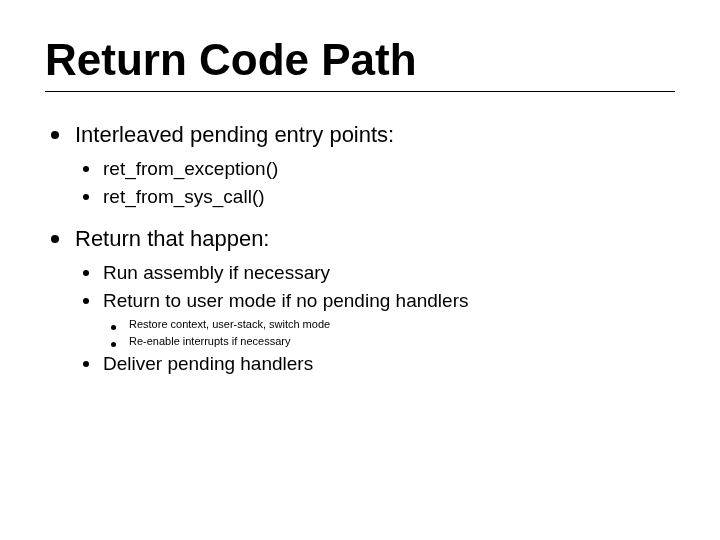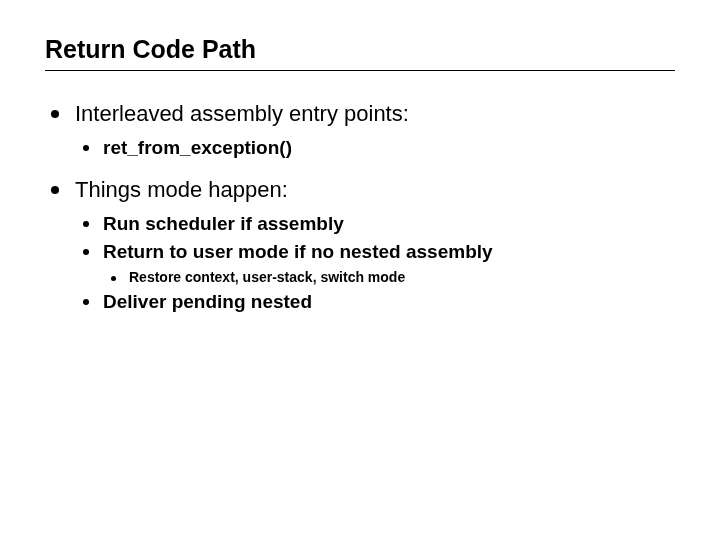--- a/index.html
+++ b/index.html
@@ -11,21 +11,21 @@
     font-family: Arial, Helvetica, sans-serif;
     color: #000;
     position: relative;
     overflow: hidden;
   }
   .slide {
     padding: 35px 45px 20px 45px;
     box-sizing: border-box;
   }
   .title {
-    font-size: 25px;
+    font-size: 44px;
     font-weight: bold;
     margin: 0 0 6px 0;
     padding-bottom: 6px;
     border-bottom: 1px solid #000;
     letter-spacing: 0px;
   }
   ul {
     list-style: none;
     margin: 0;
     padding: 0;
@@ -50,38 +50,37 @@
     border-radius: 50%;
   }
   .lvl2 {
     margin-top: 10px;
   }
   .lvl2 > li {
     font-size: 19px;
     position: relative;
     padding-left: 28px;
     margin-bottom: 6px;
-    font-weight: bold;
   }
   .lvl2 > li::before {
     content: "";
     position: absolute;
     left: 8px;
     top: 8px;
     width: 6px;
     height: 6px;
     background: #000;
     border-radius: 50%;
   }
   .lvl3 {
     margin-top: 6px;
     margin-bottom: 4px;
   }
   .lvl3 > li {
-    font-size: 14px;
+    font-size: 11px;
     position: relative;
     padding-left: 26px;
     margin-bottom: 5px;
   }
   .lvl3 > li::before {
     content: "";
     position: absolute;
     left: 8px;
     top: 7px;
     width: 5px;
@@ -91,32 +90,34 @@
   }
 </style>
 </head>
 <body>
 
 <div class="slide">
   <h1 class="title">Return Code Path</h1>
 
   <ul class="lvl1">
     <li>
-      <span>Interleaved assembly entry points:</span>
+      <span>Interleaved pending entry points:</span>
       <ul class="lvl2">
         <li><span>ret_from_exception()</span></li>
+        <li><span>ret_from_sys_call()</span></li>
       </ul>
     </li>
     <li>
-      <span>Things mode happen:</span>
+      <span>Return that happen:</span>
       <ul class="lvl2">
-        <li><span>Run scheduler if assembly</span></li>
+        <li><span>Run assembly if necessary</span></li>
         <li>
-          <span>Return to user mode if no nested assembly</span>
+          <span>Return to user mode if no pending handlers</span>
           <ul class="lvl3">
             <li><span>Restore context, user-stack, switch mode</span></li>
+            <li><span>Re-enable interrupts if necessary</span></li>
           </ul>
         </li>
-        <li><span>Deliver pending nested</span></li>
+        <li><span>Deliver pending handlers</span></li>
       </ul>
     </li>
   </ul>
 </div>
 
 </body></html>

